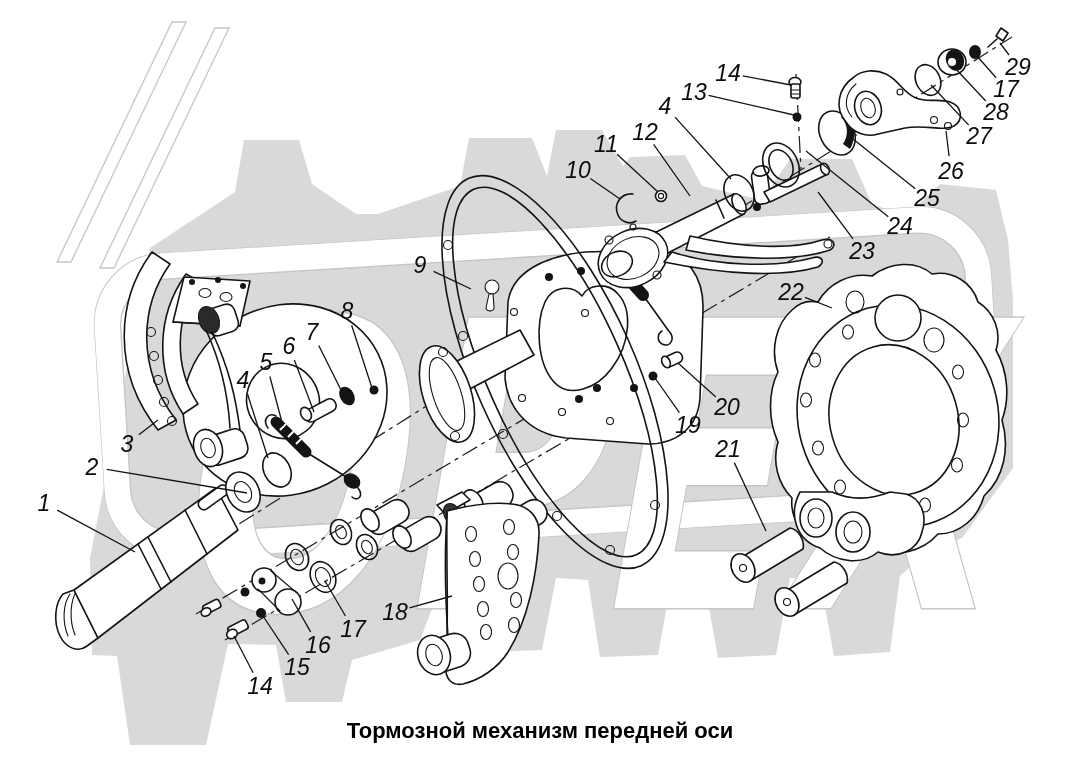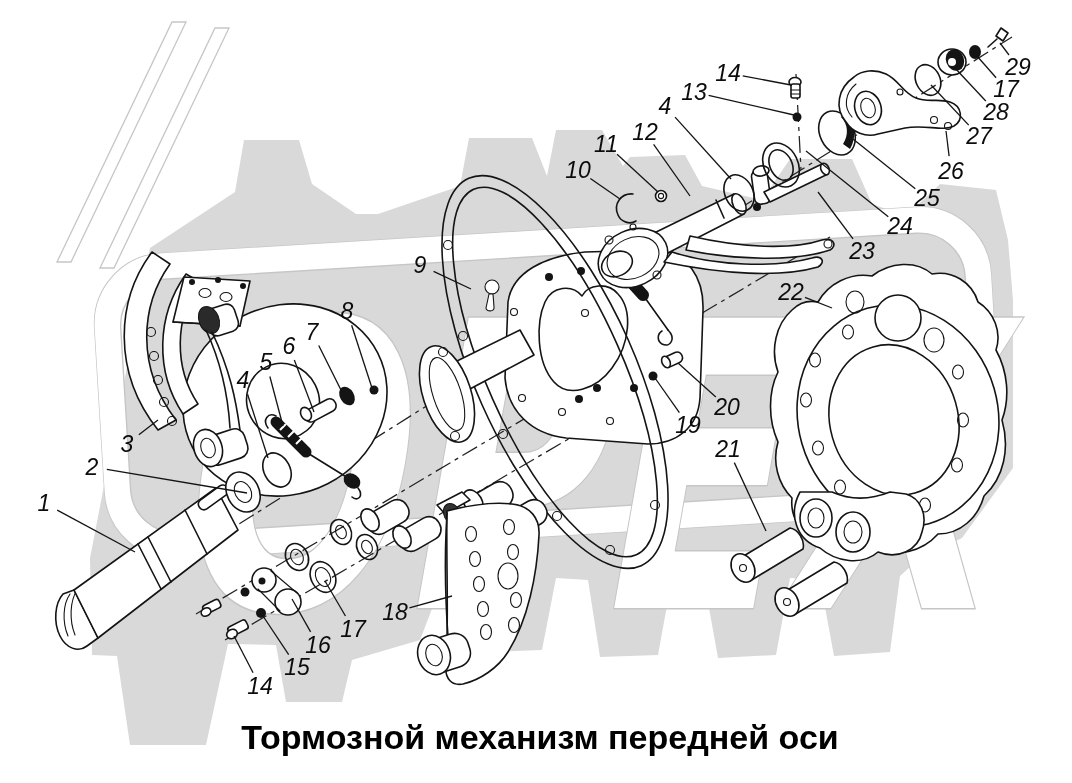--- a/index.html
+++ b/index.html
@@ -13,21 +13,21 @@
   .gear{fill:var(--gear);stroke:none;}
   .bandw{fill:none;stroke:#fff;stroke-width:26;}
   .bandl{fill:none;stroke:var(--wmline);stroke-width:1.4;}
   .stripe{fill:#fff;stroke:var(--wmline);stroke-width:1.3;}
   .wmtext{fill:#fff;stroke:var(--wmline);stroke-width:3;paint-order:stroke;
           font-family:"DejaVu Sans",sans-serif;font-weight:bold;}
   .axis{fill:none;stroke:#222;stroke-width:1.25;stroke-dasharray:17 5 4 5;}
   .leader{stroke:var(--ink);stroke-width:1.3;fill:none;}
   .co{font-style:italic;font-size:23px;fill:#0c0c0c;font-family:"Liberation Sans",sans-serif;}
   .caption{position:absolute;left:8px;right:0;top:718px;text-align:center;
-           font-weight:bold;font-size:34px;color:#000;}
+           font-weight:bold;font-size:22px;color:#000;}
 </style>
 </head>
 <body>
 
 <svg id="stage" width="1072" height="783" viewBox="0 0 1072 783">
 
   <g>
     <path class="stripe" d="M57,262 L172,22 L186,22 L71,262 Z"></path>
     <path class="stripe" d="M100,268 L215,28 L229,28 L114,268 Z"></path>
     <path class="gear" d="M90,558 L150,248 L235,192 L244,140 L299,140 L312,184

